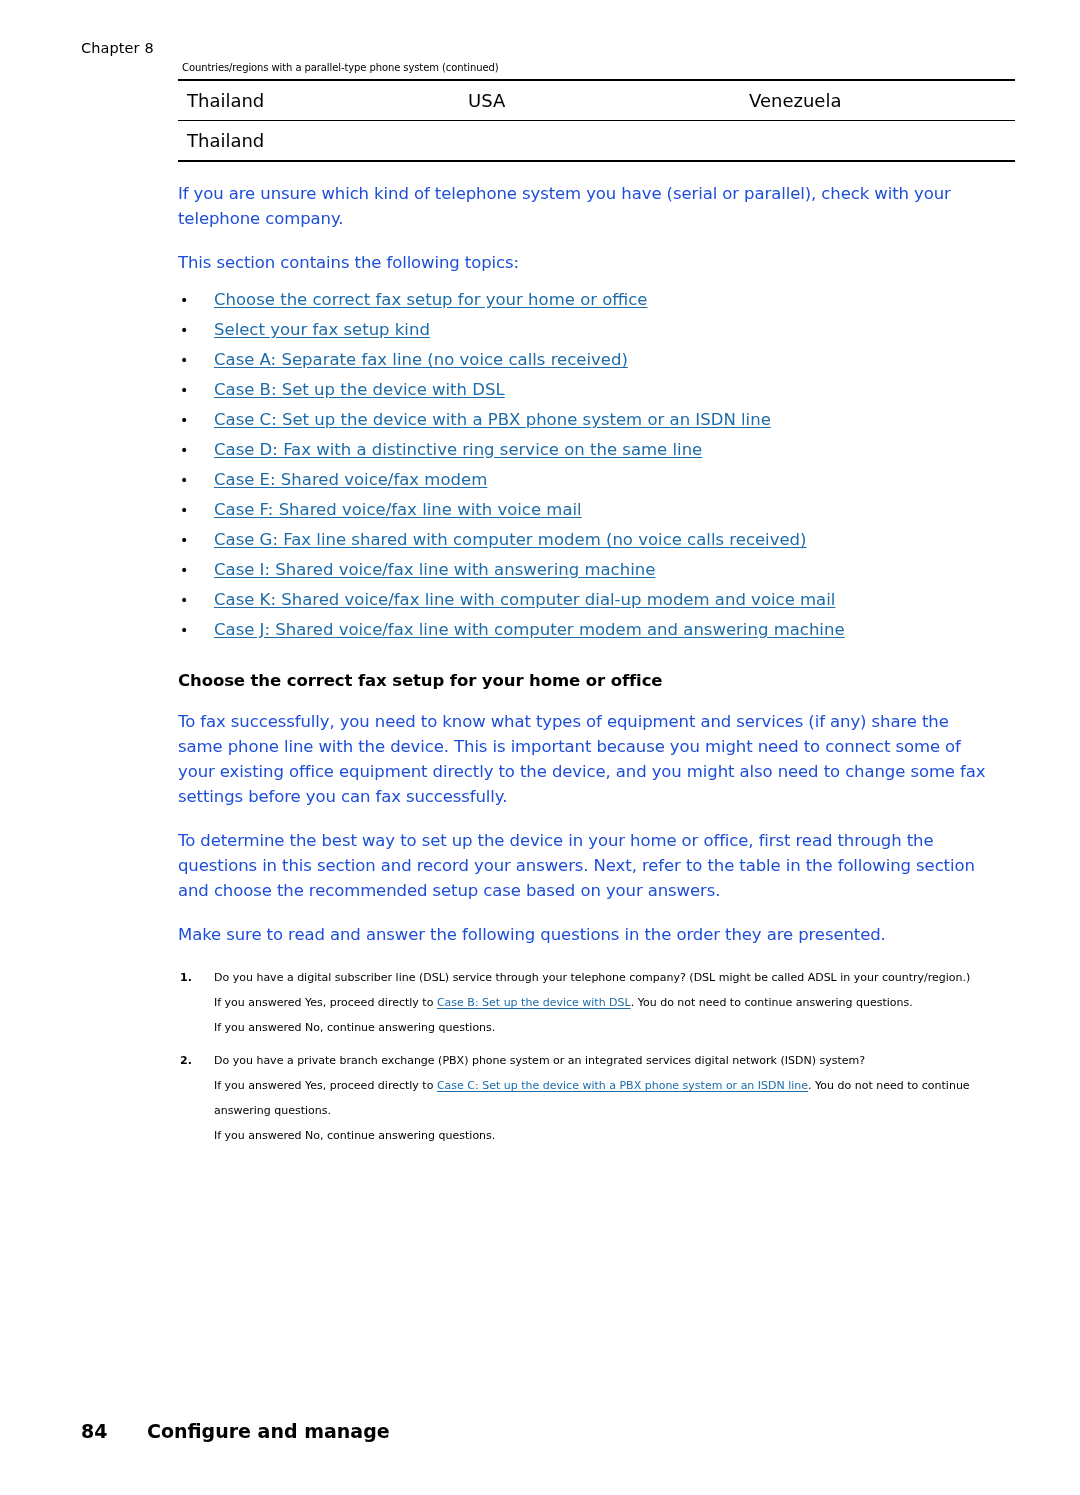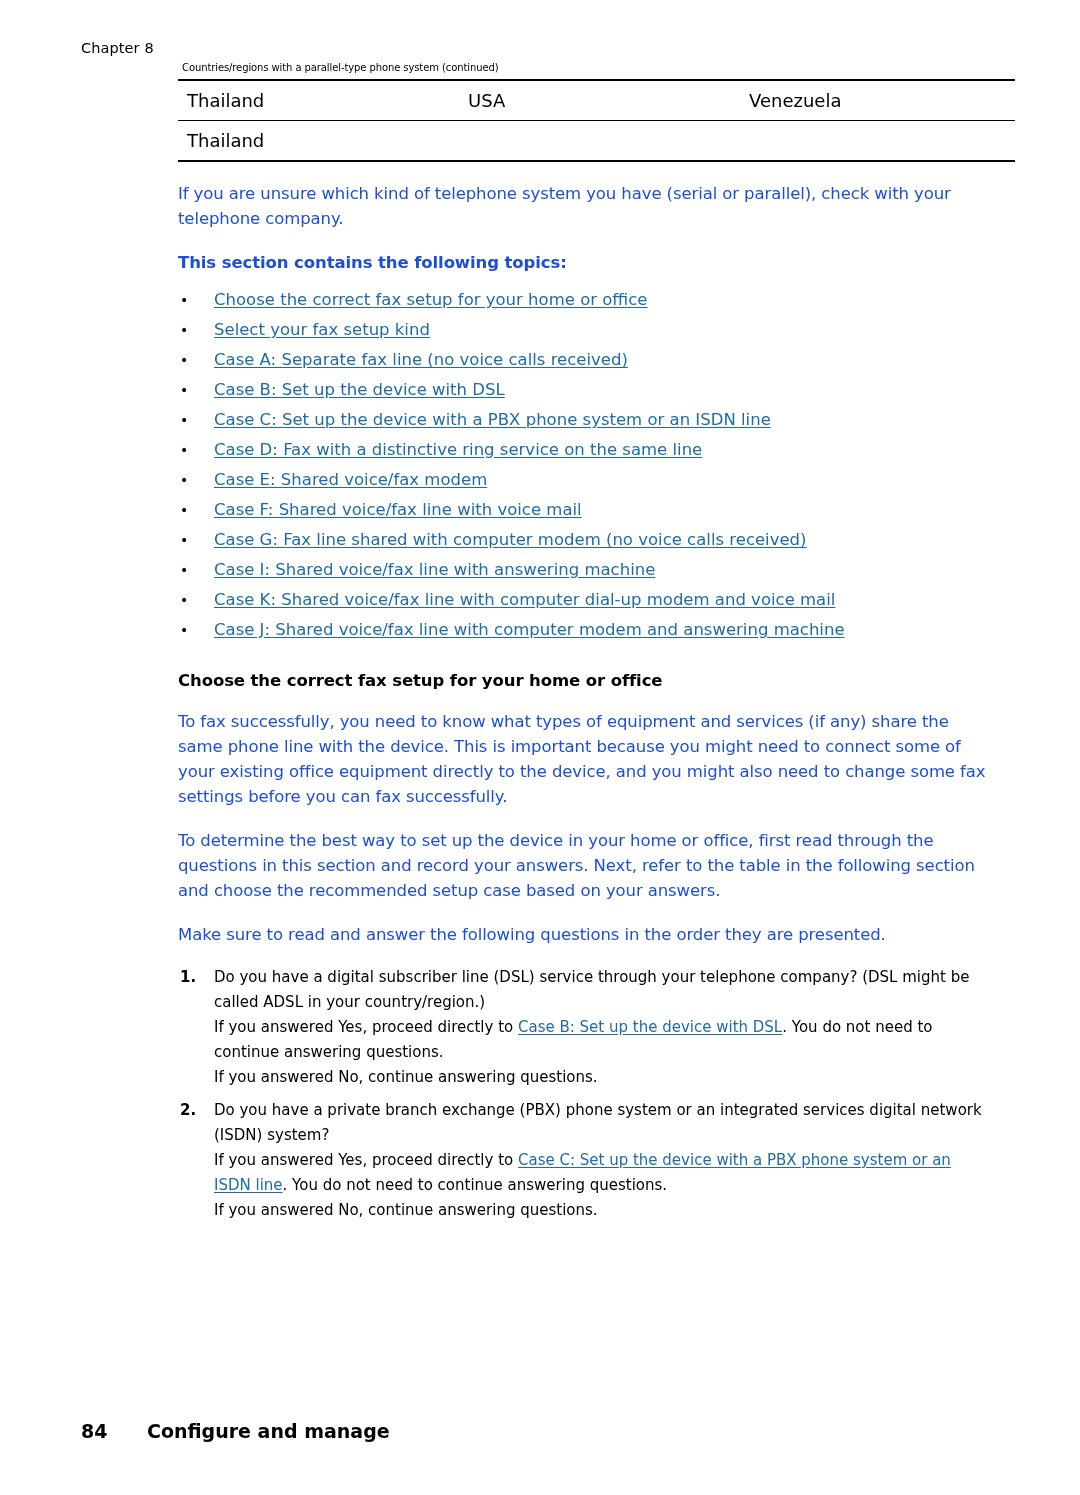--- a/index.html
+++ b/index.html
@@ -64,21 +64,20 @@
 
   p.body {
     font-size: 16.5px;
     line-height: 25px;
     margin: 19px 0 0 0;
     color: #1d4ed8;
     letter-spacing: -0.1px;
   }
   .topics-intro {
     margin-top: 22px;
-    font-weight: bold;
   }
   ul.toc {
     list-style: none;
     margin: 14px 0 0 0;
     padding: 0;
   }
   ul.toc li {
     position: relative;
     padding-left: 36px;
     margin-bottom: 8px;
@@ -107,21 +106,21 @@
   ol.questions {
     list-style: none;
     counter-reset: qnum;
     margin: 18px 0 0 0;
     padding: 0;
   }
   ol.questions > li {
     position: relative;
     padding-left: 36px;
     margin-bottom: 8px;
-    font-size: 15px;
+    font-size: 11px;
     line-height: 25px;
   }
   ol.questions > li:before {
     counter-increment: qnum;
     content: counter(qnum) ".";
     position: absolute;
     left: 2px;
     top: 0;
     font-weight: bold;
   }

